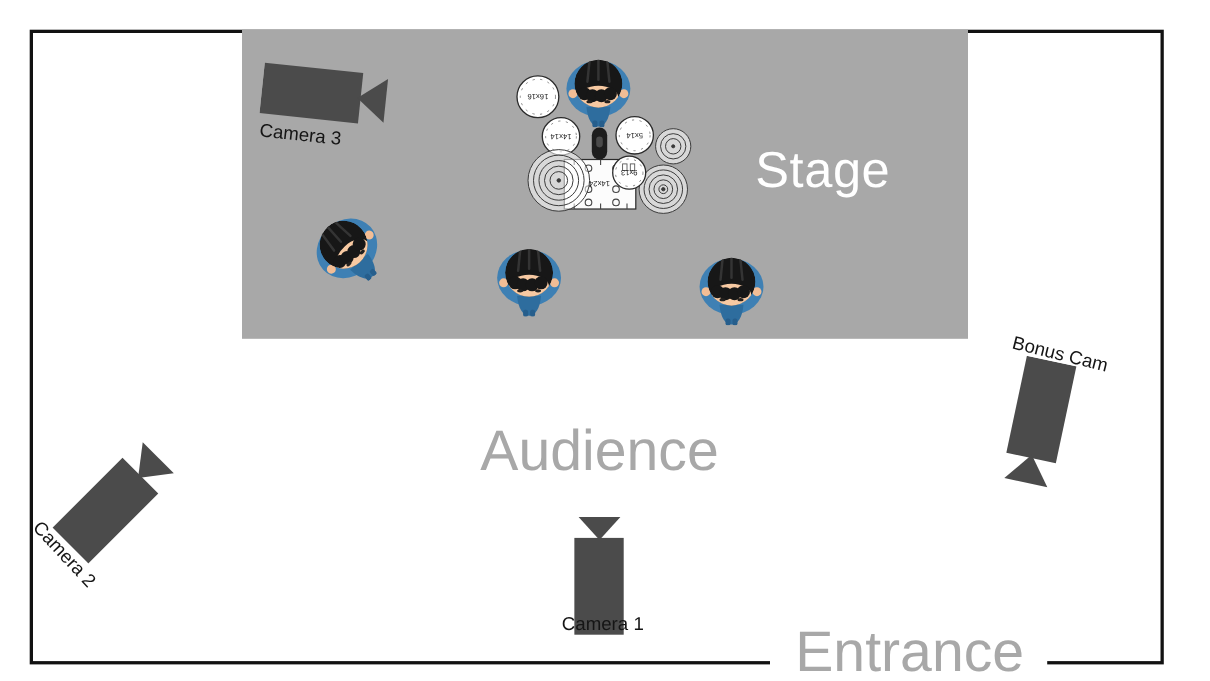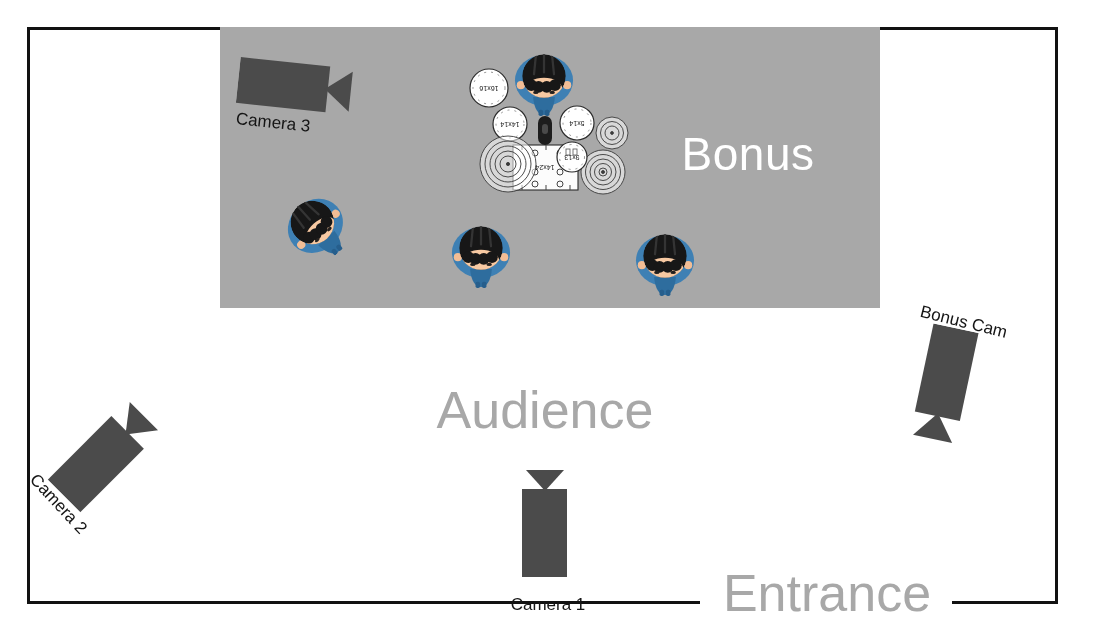--- a/index.html
+++ b/index.html
@@ -169,22 +169,22 @@
       <use href="#cam-icon"></use>
     </svg>
   <svg class="abs layer5 cam" style="left:886px;top:355px;transform:rotate(102deg)" width="116" height="60" viewBox="0 0 116 60">
       <use href="#cam-icon"></use>
     </svg>
   <svg class="abs layer5" style="left:522px;top:470px" width="46" height="108" viewBox="0 0 46 108">
     <polygon points="4,0 42,0 23,21" fill="#4B4B4B"></polygon>
     <rect x="0" y="19" width="45" height="88" fill="#4B4B4B"></rect>
   </svg>
 
-  <div class="abs layer6 stage-label" style="left:648px;top:130px">Bonus</div>
+  <div class="abs layer6 stage-label" style="left:648px;top:130px">Stage</div>
   <div class="abs layer6 area-label" style="left:435px;top:383px">Audience</div>
   <div class="abs layer6 area-label" style="left:717px;top:566px">Entrance</div>
 
   <div class="abs layer6 cam-label rot6" style="left:237px;top:109px">Camera 3</div>
   <div class="abs layer6 cam-label rot47" style="left:40px;top:470px">Camera 2</div>
-  <div class="abs layer6 cam-label" style="left:500px;top:595px;width:96px;text-align:center">Camera 1</div>
+  <div class="abs layer6 cam-label" style="left:500px;top:558px;width:96px;text-align:center">Camera 1</div>
   <div class="abs layer6 cam-label rot14" style="left:923px;top:302px">Bonus Cam</div>
 
 </div>
 
 </body></html>

